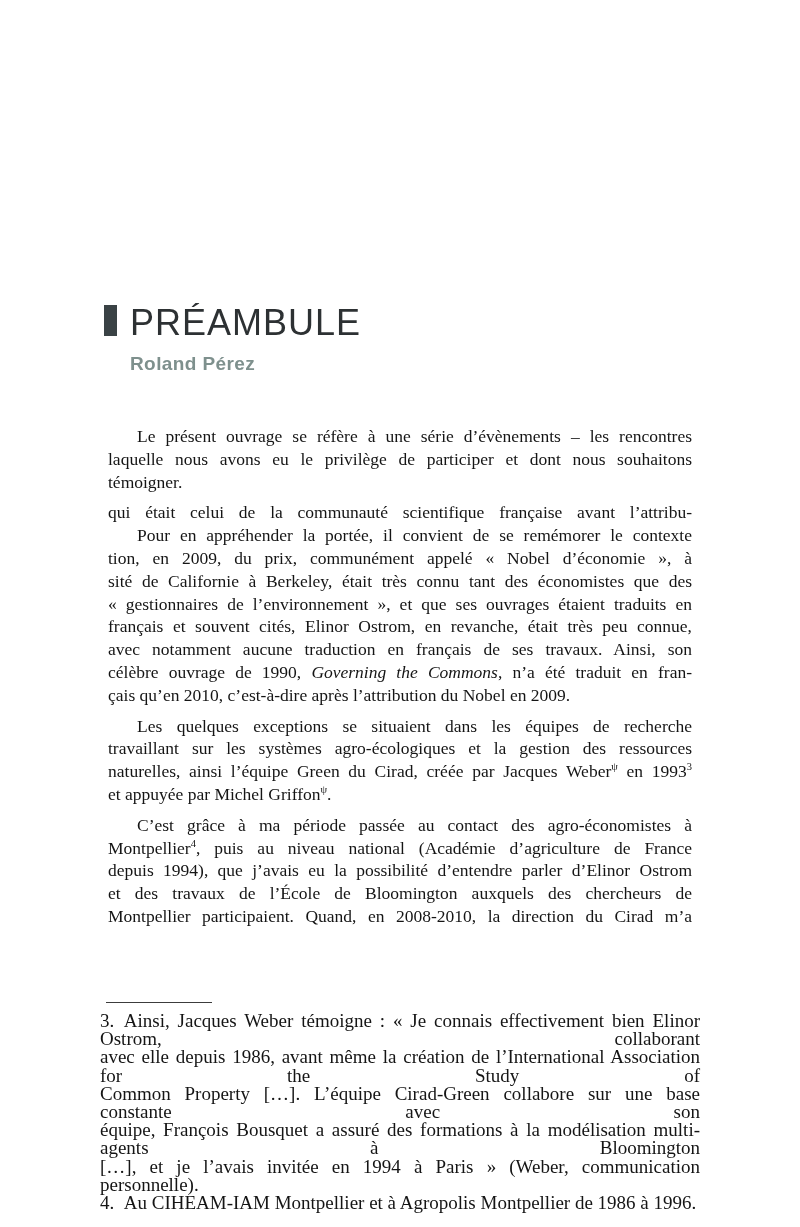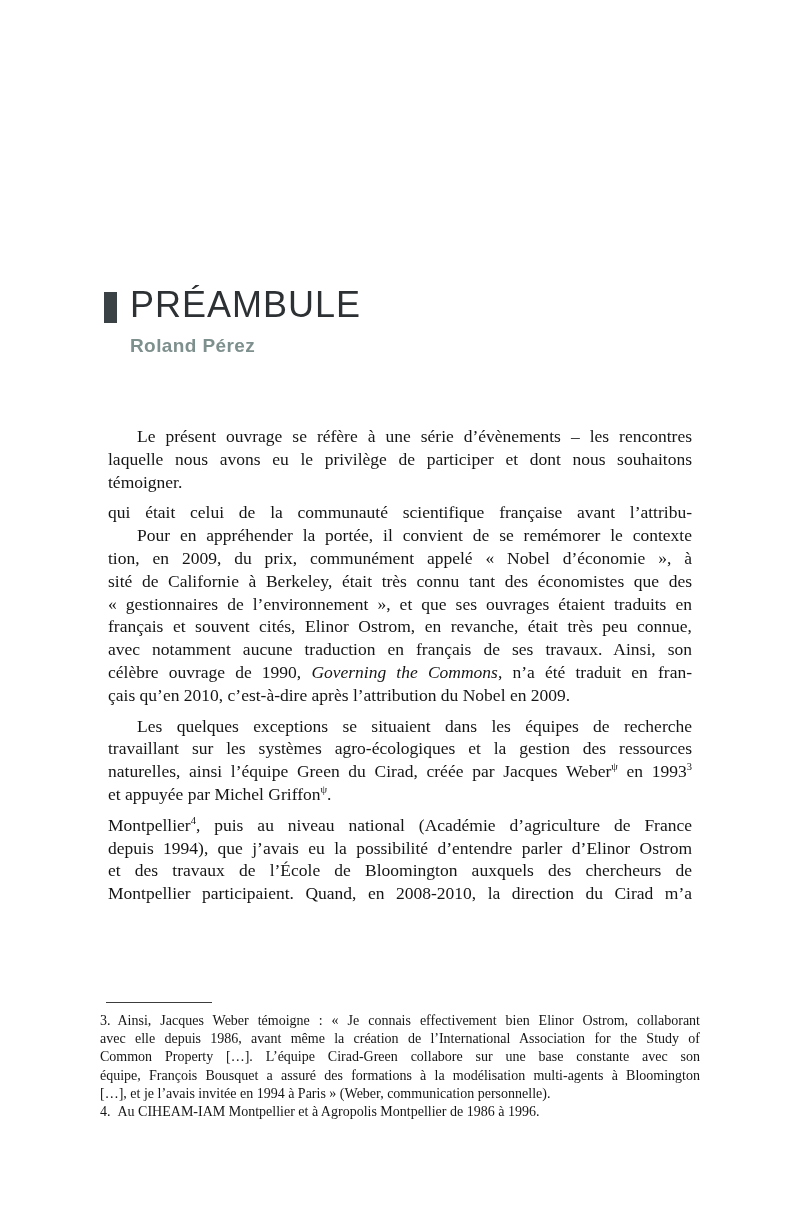--- a/index.html
+++ b/index.html
@@ -7,21 +7,21 @@
     position: relative;
     width: 800px;
     height: 1227px;
     background: #ffffff;
     overflow: hidden;
     font-family: "Liberation Serif", "DejaVu Serif", serif;
   }
 
   
   .chapter-header { position: absolute; left: 104px; top: 287px; }
-  .title-row { display: flex; align-items: flex-end; }
+  .title-row { display: flex; align-items: flex-start; margin-top: 18px; }
   .accent-bar {
     width: 13px; height: 31px;
     background: #3a4245;
     margin-right: 13px;
     flex: 0 0 auto;
   }
   .chapter-title {
     font-family: "Liberation Sans", "DejaVu Sans", sans-serif;
     font-weight: 300;
     font-size: 36px;
@@ -53,21 +53,21 @@
   .line.last { text-align-last: left; }
   .line.indent { text-indent: 29px; }
   sup { font-size: 60%; line-height: 0; vertical-align: super; letter-spacing: 0; }
   i { font-style: italic; }
 
   
   .footnotes {
     position: absolute;
     left: 100px; top: 1002px;
     width: 600px;
-    font-size: 14px;
+    font-size: 19px;
     line-height: 18.2px;
     color: #151515;
   }
   .fn-rule {
     width: 106px;
     height: 0;
     border-top: 1.5px solid #3c3c3c;
     margin: 0 0 9px 6px;
   }
   .fn-line { text-align: justify; text-align-last: justify; }
@@ -103,20 +103,21 @@
         <div class="line"><span>célèbre ouvrage de 1990, </span><i>Governing the Commons</i><span>, n’a été traduit en fran-</span></div>
         <div class="line last"><span>çais qu’en 2010, c’est-à-dire après l’attribution du Nobel en 2009.</span></div>
       </div>
       <div class="para">
         <div class="line indent"><span>Les quelques exceptions se situaient dans les équipes de recherche</span></div>
         <div class="line"><span>travaillant sur les systèmes agro-écologiques et la gestion des ressources</span></div>
         <div class="line"><span>naturelles, ainsi l’équipe Green du Cirad, créée par Jacques Weber</span><sup>ψ</sup><span> en 1993</span><sup>3</sup></div>
         <div class="line last"><span>et appuyée par Michel Griffon</span><sup>ψ</sup><span>.</span></div>
       </div>
       <div class="para">
+        <div class="line indent"><span>C’est grâce à ma période passée au contact des agro-économistes à</span></div>
         <div class="line"><span>Montpellier</span><sup>4</sup><span>, puis au niveau national (Académie d’agriculture de France</span></div>
         <div class="line"><span>depuis 1994), que j’avais eu la possibilité d’entendre parler d’Elinor Ostrom</span></div>
         <div class="line"><span>et des travaux de l’École de Bloomington auxquels des chercheurs de</span></div>
         <div class="line"><span>Montpellier participaient. Quand, en 2008-2010, la direction du Cirad m’a</span></div>
       </div>
     </div>
 
   <div class="footnotes" style="color: rgb(21, 21, 21);">
     <div class="fn-rule"></div>
     <div id="fn-list">

